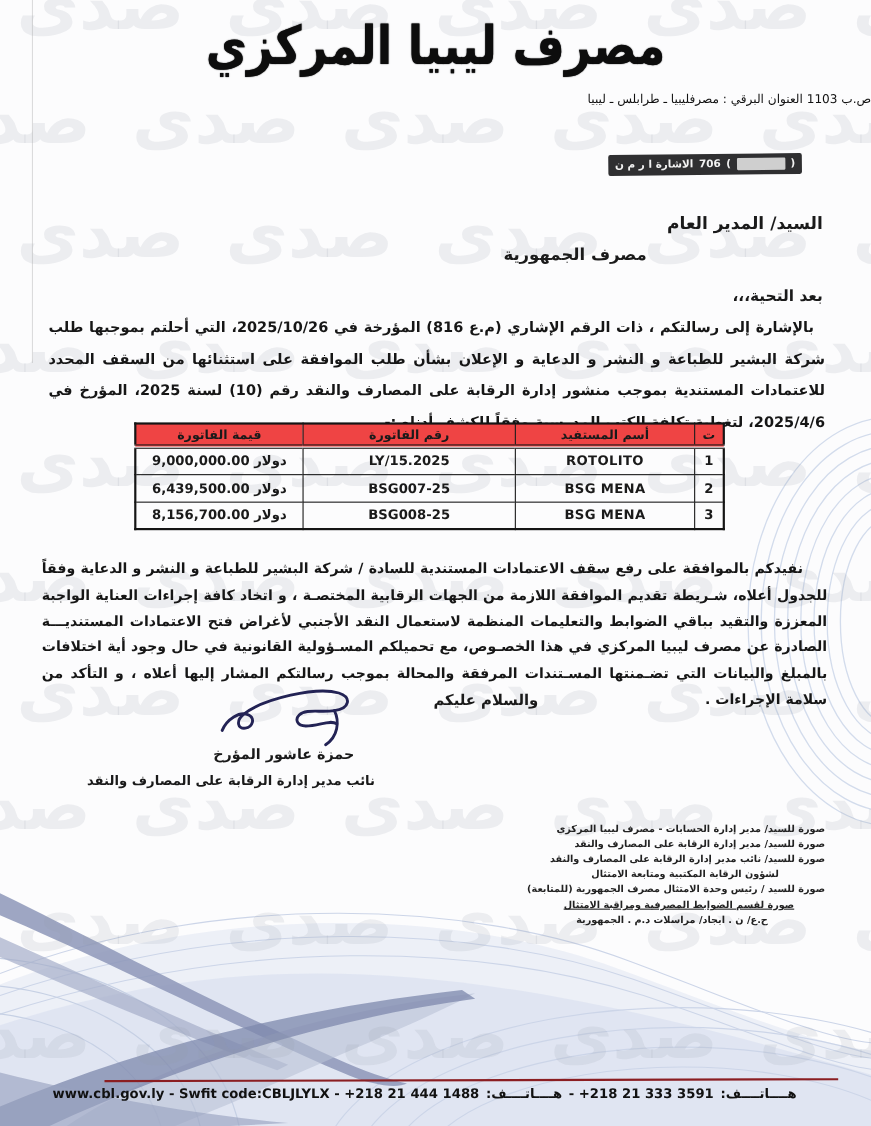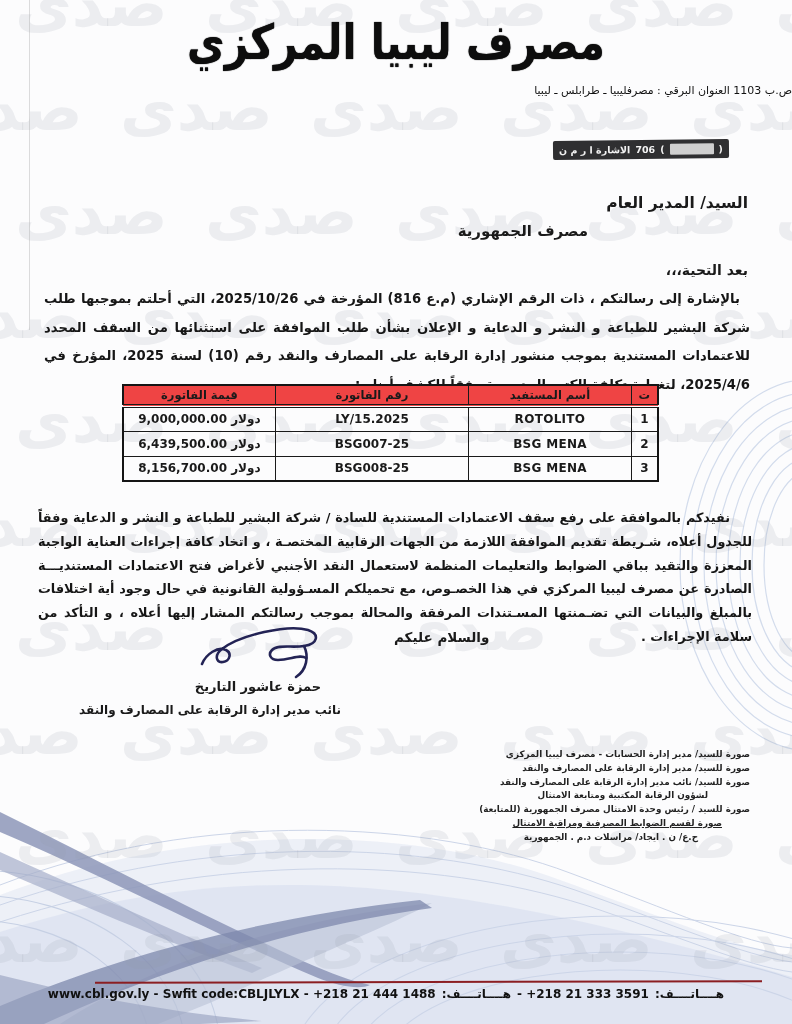--- a/index.html
+++ b/index.html
@@ -251,21 +251,21 @@
     <div class="para para-2">نفيدكم بالموافقة على رفع سقف الاعتمادات المستندية للسادة / شركة البشير للطباعة و النشر و الدعاية وفقاً للجدول أعلاه، شـريطة تقديم الموافقة اللازمة من الجهات الرقابية المختصـة ، و اتخاد كافة إجراءات العناية الواجبة المعززة والتقيد بباقي الضوابط والتعليمات المنظمة لاستعمال النقد الأجنبي لأغراض فتح الاعتمادات المستنديـــة الصادرة عن مصرف ليبيا المركزي في هذا الخصـوص، مع تحميلكم المسـؤولية القانونية في حال وجود أية اختلافات بالمبلغ والبيانات التي تضـمنتها المسـتندات المرفقة والمحالة بموجب رسالتكم المشار إليها أعلاه ، و التأكد من سلامة الإجراءات .</div>
 
     <div class="closing">والسلام عليكم</div>
 
     <svg class="sig-svg" width="140" height="60" viewBox="0 0 140 60">
       <g stroke="#232355" stroke-width="2.6" fill="none" stroke-linecap="round">
         <path d="M6,44 C10,34 22,26 30,30 C36,33 34,41 27,42 C20,43 18,35 26,29 C44,15 92,4 112,10 C124,14 122,24 108,26 C96,28 82,24 76,30 C72,34 74,40 82,40 C94,40 104,34 110,38"></path>
         <path d="M108,26 C113,36 111,50 100,57"></path>
       </g>
     </svg>
-    <div class="sig-name">حمزة عاشور التاريخ</div>
+    <div class="sig-name">حمزة عاشور المؤرخ</div>
     <div class="sig-title">نائب مدير إدارة الرقابة على المصارف والنقد</div>
 
     <div class="cc-block">
       <div>صورة للسيد/ مدير إدارة الحسابات - مصرف ليبيا المركزي</div>
       <div>صورة للسيد/ مدير إدارة الرقابة على المصارف والنقد</div>
       <div>صورة للسيد/ نائب مدير إدارة الرقابة على المصارف والنقد</div>
       <div class="cc-line-4">لشؤون الرقابة المكتبية ومتابعة الامتثال</div>
       <div>صورة للسيد / رئيس وحدة الامتثال مصرف الجمهورية (للمتابعة)</div>
       <div class="cc-line-6">صورة لقسم الضوابط المصرفية ومراقبة الامتثال</div>
       <div class="cc-line-7">ح.ع/ ن . ايجاد/ مراسلات د.م . الجمهورية</div>

